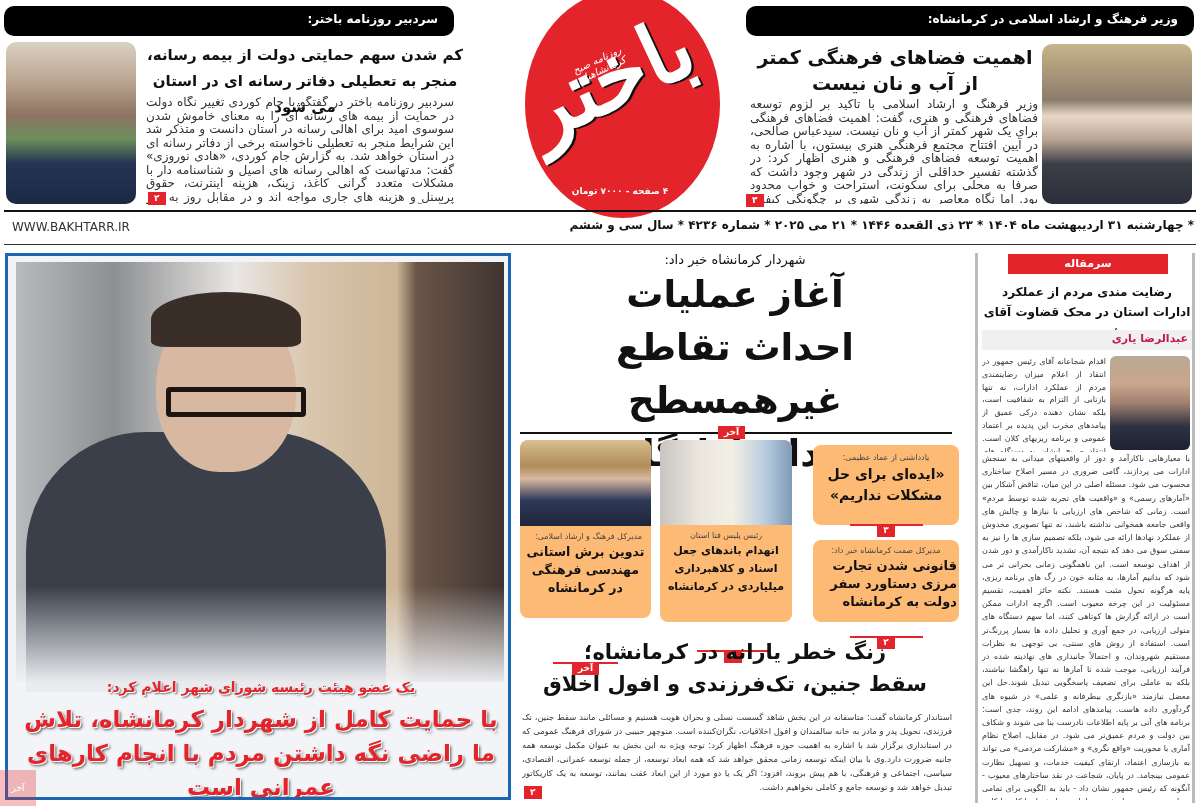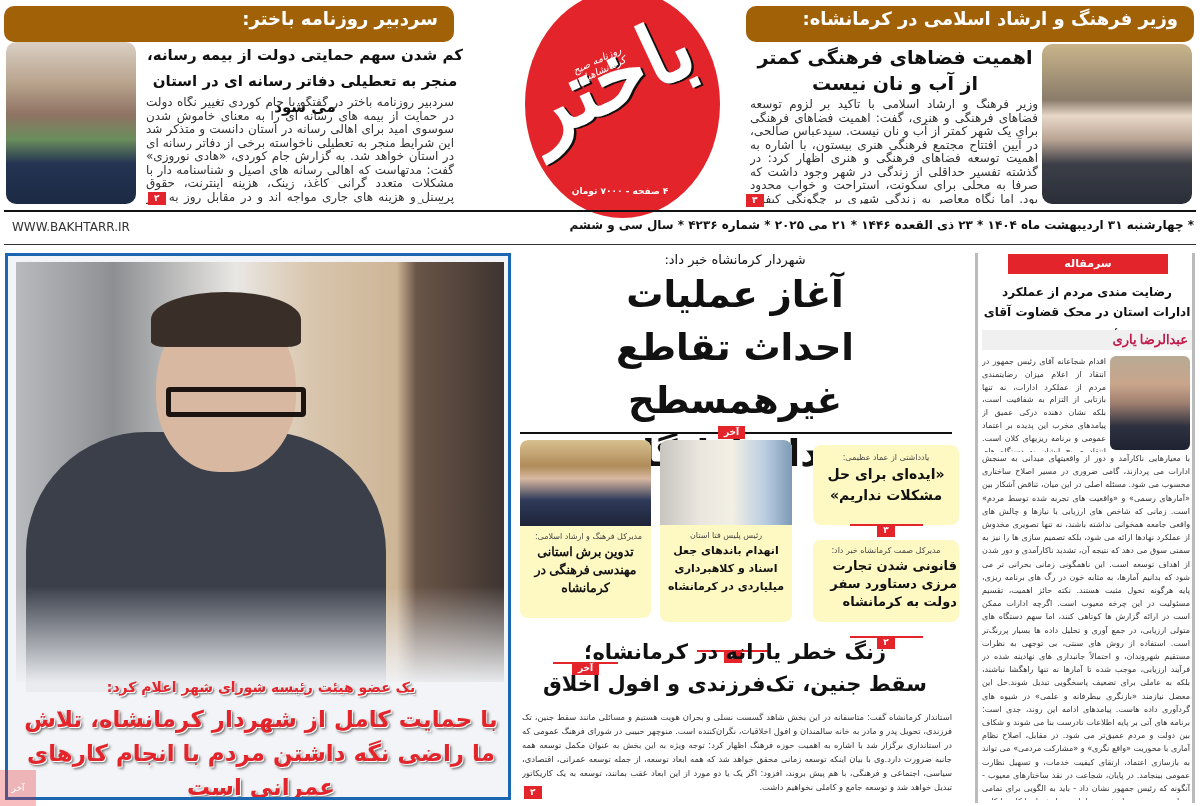--- a/index.html
+++ b/index.html
@@ -1,23 +1,23 @@
 <!DOCTYPE html>
 <html><head>
 <meta charset="utf-8">
 <style>
 *{box-sizing:border-box;margin:0;padding:0}
 body{width:1200px;height:806px;background:#fff;font-family:"DejaVu Sans",sans-serif;position:relative;overflow:hidden;color:#111}
 .abs{position:absolute}
-.redbar{background:#a16207;color:#fff;font-weight:bold;font-size:18px;border-radius:10px;height:36px;line-height:26px;direction:rtl;padding:0 16px}
+.redbar{background:#000000;color:#fff;font-weight:bold;font-size:12px;border-radius:10px;height:30px;line-height:26px;direction:rtl;padding:0 16px}
 .photo{border-radius:10px;overflow:hidden}
 .hl{font-weight:bold;direction:rtl;text-align:center;color:#111}
 .body-text{direction:rtl;text-align:justify;font-size:12px;line-height:13.5px;color:#333}
 .pg{display:inline-block;background:#e3242b;color:#fff;font-size:9px;font-weight:bold;padding:0 6px;height:13px;line-height:13px}
-.card{background:#fef9c3;border-radius:8px;direction:rtl;text-align:center}
+.card{background:#fdba74;border-radius:8px;direction:rtl;text-align:center}
 .kicker{font-size:8px;color:#444}
 .tag-line{position:relative;height:14px;text-align:center}
 .tag-line:before{content:"";position:absolute;left:25%;right:25%;top:6px;height:1.5px;background:#e3242b}
 .tag-line .pg{position:relative}
 </style>
 </head>
 <body>
 
 <div class="abs redbar" style="left:746px;top:6px;width:448px;">وزیر فرهنگ و ارشاد اسلامی در کرمانشاه:</div>
 <div class="abs photo" style="left:1042px;top:44px;width:150px;height:160px;background:linear-gradient(180deg,#c9b48a 0%,#8a7c6a 35%,#e8d8c8 45%,#b9a393 60%,#3c3f48 75%,#2a2e38 100%);"></div>
@@ -79,31 +79,31 @@
 <div class="abs card" style="left:660px;top:440px;width:132px;height:182px;overflow:hidden;">
   <div style="height:85px;background:linear-gradient(90deg,#c8c4c0 0%,#eae6de 30%,#f2efe4 55%,#b8cce0 80%,#7e9ab6 100%);border-radius:8px 8px 0 0;"></div>
   <div class="kicker" style="margin-top:6px;">رئیس پلیس فتا استان</div>
   <div class="hl" style="font-size:11px;line-height:18px;padding:2px 4px 0;">انهدام باندهای جعل اسناد و کلاهبرداری میلیاردی در کرمانشاه</div>
 </div>
 <div class="abs tag-line" style="left:660px;top:616px;width:146px;"><span class="pg">۲</span></div>
 
 <div class="abs card" style="left:520px;top:440px;width:131px;height:178px;overflow:hidden;">
   <div style="height:86px;background:linear-gradient(180deg,#d8c090 0%,#b08c5a 30%,#d8b8a0 45%,#2f3a5a 70%,#1e2438 100%);border-radius:8px 8px 0 0;"></div>
   <div class="kicker" style="margin-top:6px;margin-left:6px;">مدیرکل فرهنگ و ارشاد اسلامی:</div>
-  <div class="hl" style="font-size:12.5px;line-height:18px;padding:2px 4px 0;font-family:Liberation Serif, serif;">تدوین برش استانی مهندسی فرهنگی در کرمانشاه</div>
+  <div class="hl" style="font-size:12.5px;line-height:18px;padding:2px 4px 0;">تدوین برش استانی مهندسی فرهنگی در کرمانشاه</div>
 </div>
 <div class="abs tag-line" style="left:520px;top:614px;width:131px;"><span class="pg">آخر</span></div>
 
 <div class="abs" style="left:515px;top:636px;width:440px;font-size:21px;line-height:32px;font-weight:bold;direction:rtl;text-align:center;">
   <div>زنگ خطر یارانه در کرمانشاه؛</div>
   <div>سقط جنین، تک‌فرزندی و افول اخلاق</div>
 </div>
 <div class="abs body-text" style="left:522px;top:710px;width:430px;height:90px;overflow:hidden;font-size:8.4px;line-height:14px;">استاندار کرمانشاه گفت: متاسفانه در این بخش شاهد گسست نسلی و بحران هویت هستیم و مسائلی مانند سقط جنین، تک فرزندی، تحویل پدر و مادر به خانه سالمندان و افول اخلاقیات، نگران‌کننده است. منوچهر حبیبی در شورای فرهنگ عمومی که در استانداری برگزار شد با اشاره به اهمیت حوزه فرهنگ اظهار کرد: توجه ویژه به این بخش به عنوان مکمل توسعه همه جانبه ضرورت دارد.وی با بیان اینکه توسعه زمانی محقق خواهد شد که همه ابعاد توسعه، از جمله توسعه عمرانی، اقتصادی، سیاسی، اجتماعی و فرهنگی، با هم پیش بروند، افزود: اگر یک یا دو مورد از این ابعاد عقب بمانند، توسعه به یک کاریکاتور تبدیل خواهد شد و توسعه جامع و کاملی نخواهیم داشت.</div>
 <div class="abs pg" style="left:524px;top:786px;">۲</div>
 
 <div class="abs" style="left:975px;top:253px;width:220px;height:550px;border-left:3px solid #bbb;border-right:3px solid #bbb;"></div>
 <div class="abs" style="left:1008px;top:254px;width:160px;height:20px;background:#e3242b;color:#fff;font-size:11px;font-weight:bold;text-align:center;line-height:20px;">سرمقاله</div>
 <div class="abs hl" style="left:982px;top:282px;width:210px;font-size:12px;line-height:20px;">رضایت مندی مردم از عملکرد ادارات استان در محک قضاوت آقای رئیس جمهور</div>
 <div class="abs" style="left:982px;top:330px;width:210px;height:20px;background:#f0f0f0;"></div>
-<div class="abs" style="left:982px;top:332px;width:206px;font-size:13px;color:#c21a4a;font-weight:bold;direction:rtl;text-align:right;font-family:Liberation Serif, serif;">عبدالرضا یاری</div>
+<div class="abs" style="left:982px;top:332px;width:206px;font-size:11px;color:#c21a4a;font-weight:bold;direction:rtl;text-align:right;">عبدالرضا یاری</div>
 <div class="abs photo" style="left:1110px;top:356px;width:80px;height:94px;border-radius:6px;background:linear-gradient(180deg,#b8aa94 0%,#c9a58c 30%,#a08070 50%,#2e3140 75%,#1f2230 100%);"></div>
 <div class="abs body-text" style="left:982px;top:356px;width:124px;height:96px;overflow:hidden;font-size:8px;line-height:12.8px;">اقدام شجاعانه آقای رئیس جمهور در انتقاد از اعلام میزان رضایتمندی مردم از عملکرد ادارات، نه تنها بازتابی از التزام به شفافیت است، بلکه نشان دهنده درکی عمیق از پیامدهای مخرب این پدیده بر اعتماد عمومی و برنامه ریزیهای کلان است. انتقاد صریح ایشان به دستگاه های متولی ارزیابی عملکرد، که</div>
 <div class="abs body-text" style="left:982px;top:452px;width:208px;height:348px;overflow:hidden;font-size:8px;line-height:13.2px;">با معیارهایی ناکارآمد و دور از واقعیتهای میدانی به سنجش ادارات می پردازند، گامی ضروری در مسیر اصلاح ساختاری محسوب می شود. مسئله اصلی در این میان، تناقض آشکار بین «آمارهای رسمی» و «واقعیت های تجربه شده توسط مردم» است. زمانی که شاخص های ارزیابی با نیازها و چالش های واقعی جامعه همخوانی نداشته باشند، نه تنها تصویری مخدوش از عملکرد نهادها ارائه می شود، بلکه تصمیم سازی ها را نیز به سمتی سوق می دهد که نتیجه آن، تشدید ناکارآمدی و دور شدن از اهداف توسعه است. این ناهمگونی زمانی بحرانی تر می شود که بدانیم آمارها، به مثابه خون در رگ های برنامه ریزی، پایه هرگونه تحول مثبت هستند. نکته حائز اهمیت، تقسیم مسئولیت در این چرخه معیوب است. اگرچه ادارات ممکن است در ارائه گزارش ها کوتاهی کنند، اما سهم دستگاه های متولی ارزیابی، در جمع آوری و تحلیل داده ها بسیار پررنگ‌تر است. استفاده از روش های سنتی، بی توجهی به نظرات مستقیم شهروندان، و احتمالاً جانبداری های نهادینه شده در فرآیند ارزیابی، موجب شده تا آمارها نه تنها راهگشا نباشند، بلکه به عاملی برای تضعیف پاسخگویی تبدیل شوند.حل این معضل نیازمند «بازنگری بیطرفانه و علمی» در شیوه های گردآوری داده هاست. پیامدهای ادامه این روند، جدی است: برنامه های آتی بر پایه اطلاعات نادرست بنا می شوند و شکاف بین دولت و مردم عمیق‌تر می شود. در مقابل، اصلاح نظام آماری با محوریت «واقع نگری» و «مشارکت مردمی» می تواند به بازسازی اعتماد، ارتقای کیفیت خدمات، و تسهیل نظارت عمومی بینجامد. در پایان، شجاعت در نقد ساختارهای معیوب - آنگونه که رئیس جمهور نشان داد - باید به الگویی برای تمامی سطوح مدیریتی تبدیل شود. تنها با عبور از فضای انکار و اتکا به داده های شفاف، دقیق و مردمی می توان به دولتی پاسخگو و برنامه ای پایدار دست یافت.</div>
 
 </body></html>

